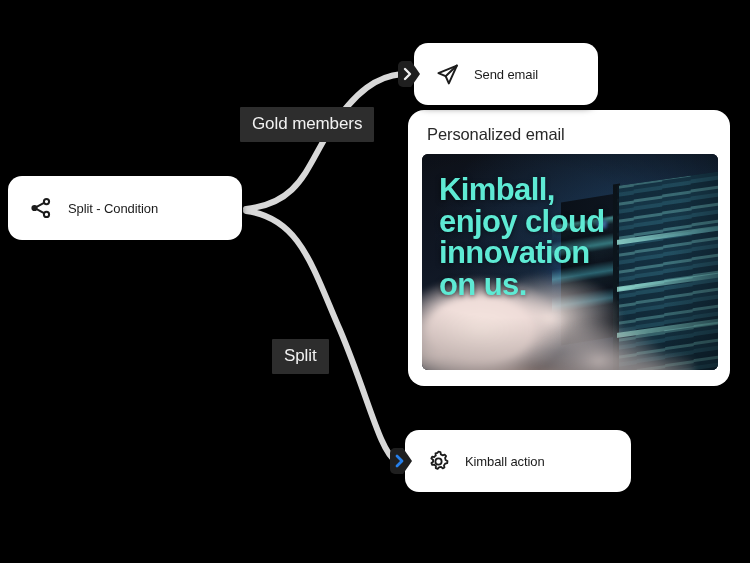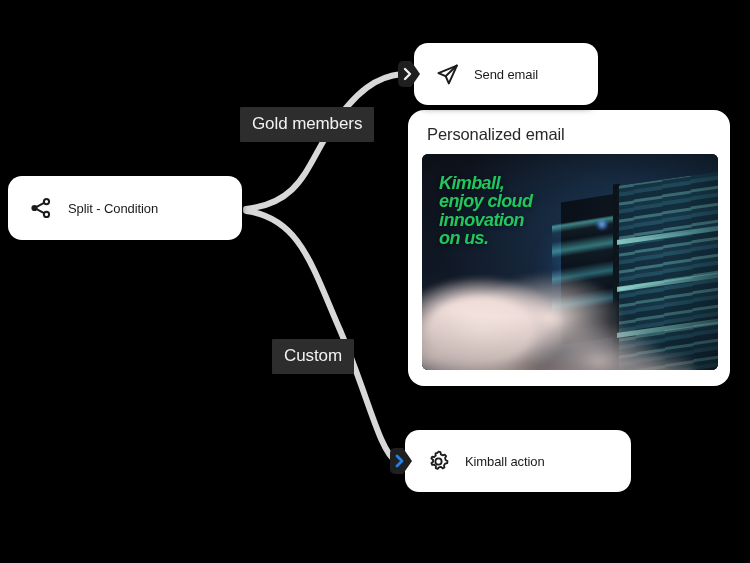--- a/index.html
+++ b/index.html
@@ -255,29 +255,28 @@
   .thumb-vignette {
     position: absolute;
     inset: 0;
     background: radial-gradient(110% 85% at 30% 40%, rgba(0,0,0,0) 42%, rgba(0,0,0,0.42) 100%);
   }
 
   .thumb-headline {
     position: absolute;
     left: 17px;
     top: 20px;
-    font-size: 18px;
+    font-size: 31px;
     line-height: 1.02;
     font-weight: bold;
-    color: #22c55e;
+    color: #5eead4;
     letter-spacing: -0.6px;
     text-shadow: 0 1px 5px rgba(0,0,0,0.55);
     white-space: pre-line;
     z-index: 2;
-    font-style: italic;
   }
 
   
   .chip {
     position: absolute;
     background: #2d2d2d;
     color: #f2f2f2;
     font-size: 17px;
     letter-spacing: -0.1px;
     border-radius: 1px;
@@ -319,21 +318,21 @@
   </div>
 
   <div class="arrow-marker" id="arrow-custom-action">
     <svg viewBox="0 0 24 26" width="24" height="26">
       <path d="M2,5 a5,5 0 0 1 5,-5 h8 l9,13 l-9,13 h-8 a5,5 0 0 1 -5,-5 z" fill="#1f1f1f"></path>
       <path d="M9,8 l5,5 l-5,5" fill="none" stroke="#2680eb" stroke-width="2.8" stroke-linecap="round" stroke-linejoin="round"></path>
     </svg>
   </div>
 
   <div class="chip" id="chip-gold">Gold members</div>
-  <div class="chip" id="chip-others">Custom</div>
+  <div class="chip" id="chip-others">Split</div>
 
   <div class="node" id="node-split">
     <div class="node-inner">
       <span class="node-icon">
         <svg viewBox="0 0 24 24" width="24" height="24">
           <circle cx="5.5" cy="12" r="3.1" fill="#1c1c1c"></circle>
           <circle cx="17.5" cy="5.6" r="2.6" fill="none" stroke="#1c1c1c" stroke-width="2"></circle>
           <circle cx="17.5" cy="18.4" r="2.6" fill="none" stroke="#1c1c1c" stroke-width="2"></circle>
           <path d="M8.1,10.6 L15.0,6.9 M8.1,13.4 L15.0,17.1" stroke="#1c1c1c" stroke-width="2" stroke-linecap="round"></path>
         </svg>

